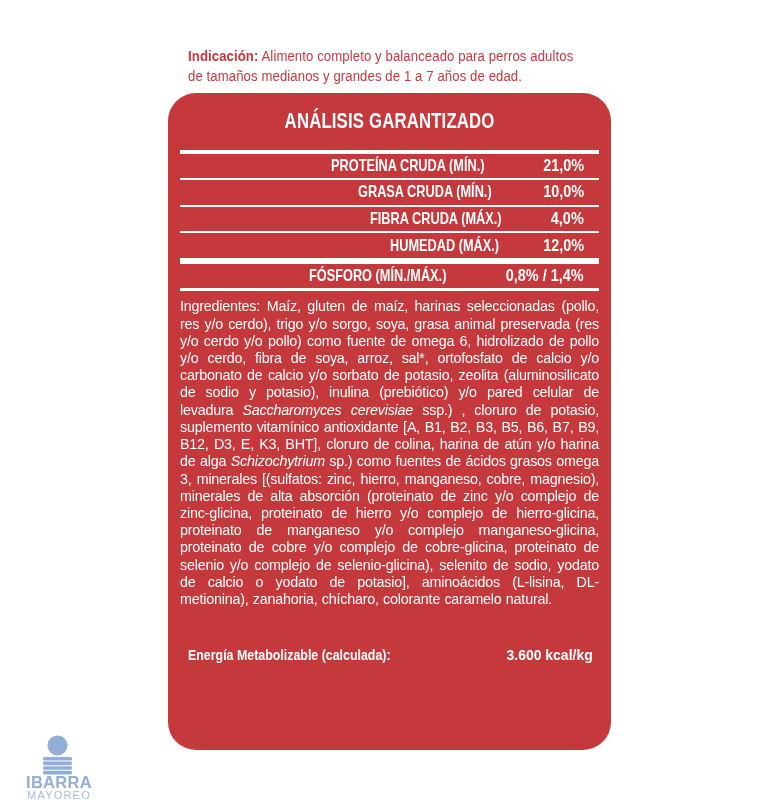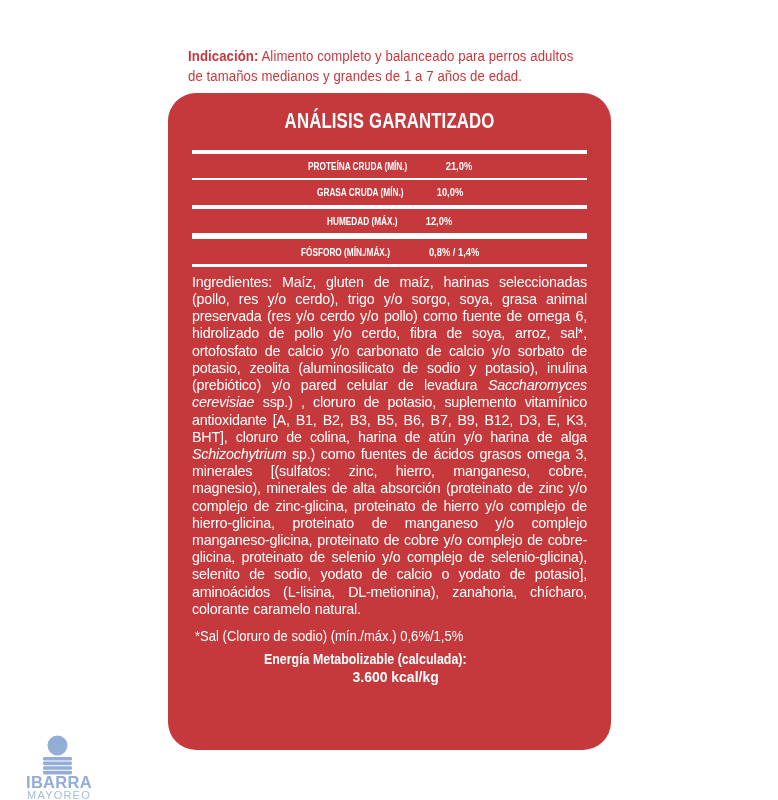--- a/index.html
+++ b/index.html
@@ -16,55 +16,55 @@
     letter-spacing: 0.1px;
   }
   .indication b { font-weight: 700; }
 
   
   .panel {
     position: absolute; left: 168px; top: 93px;
     width: 443px; height: 657px;
     background: #c5393c; border-radius: 28px;
     color: #ffffff;
-    padding: 0 24px;
+    padding: 0 12px;
   }
   .title-wrap { height: 57px; display: flex; align-items: center; justify-content: center; }
   .title {
     display: inline-block; transform: scaleX(0.78); transform-origin: 50% 50%;
     font-size: 21.5px; font-weight: 700; letter-spacing: 0.2px; white-space: nowrap;
   }
   .rule { height: 2px; background: #ffffff; }
   .rule.thick { height: 3.5px; }
   .rule.final { height: 3px; }
 
   .arow {
-    height: 24.6px; display: flex; align-items: center; justify-content: center;
-    padding: 0 15px 0 16px; font-weight: 700; font-size: 11px; white-space: nowrap;
+    height: 24.6px; display: flex; align-items: center; justify-content: flex-end;
+    padding: 0 15px 0 16px; font-weight: 700; font-size: 17px; white-space: nowrap;
   }
   .alabel { display: inline-block; transform: scaleX(0.75); transform-origin: 0 50%; }
   .avalue { display: inline-block; transform: scaleX(0.85); transform-origin: 100% 50%; }
 
   .ingredients {
     margin-top: 7px;
     font-size: 14.3px; line-height: 17.2px; text-align: justify;
     letter-spacing: -0.2px; word-spacing: 0.5px;
   }
   .ingredients b { font-weight: 400; }
   .ingredients i { font-style: italic; }
 
   .salt {
     margin: 9px 0 0 3px;
     font-size: 15px; font-weight: 400; white-space: nowrap;
   }
   .salt span { display: inline-block; transform: scaleX(0.87); transform-origin: 0 50%; }
 
   .energy {
-    margin-top: 6px; display: flex; align-items: center; justify-content: space-between;
-    padding: 0 6px 0 8px; font-weight: 700; font-size: 15.5px; white-space: nowrap; flex-direction: column;
+    margin-top: 38px; display: flex; align-items: center; justify-content: space-between;
+    padding: 0 6px 0 8px; font-weight: 700; font-size: 15.5px; white-space: nowrap;
   }
   .elabel { display: inline-block; transform: scaleX(0.8); transform-origin: 0 50%; }
   .evalue { display: inline-block; transform: scaleX(0.9); transform-origin: 100% 50%; }
 
   
   .logo { position: absolute; left: 14px; top: 730px; width: 100px; height: 104px; }
   .logo svg { display: block; width: 100%; height: 100%; }
 </style>
 </head>
 <body>
@@ -83,41 +83,44 @@
     <span class="avalue">21,0%</span>
   </div>
   <div class="rule"></div>
 
   <div class="arow">
     <span class="alabel">GRASA CRUDA (MÍN.)</span>
     <span class="avalue">10,0%</span>
   </div>
   <div class="rule"></div>
 
+  <div class="arow">
+    <span class="alabel">FIBRA CRUDA (MÁX.)</span>
+    <span class="avalue">4,0%</span>
+  </div>
   <div class="rule"></div>
 
   <div class="arow">
     <span class="alabel">HUMEDAD (MÁX.)</span>
     <span class="avalue">12,0%</span>
   </div>
   <div class="rule"></div>
 
   <div class="rule"></div>
 
   <div class="rule"></div>
 
   <div class="arow">
     <span class="alabel">FÓSFORO (MÍN./MÁX.)</span>
     <span class="avalue">0,8% / 1,4%</span>
   </div>
   <div class="rule final"></div>
 
   <p class="ingredients"><b>Ingredientes:</b><span> Maíz, gluten de maíz, harinas seleccionadas (pollo, res y/o cerdo), trigo y/o sorgo, soya, grasa animal preservada (res y/o cerdo y/o pollo) como fuente de omega 6, hidrolizado de pollo y/o cerdo, fibra de soya, arroz, sal*, ortofosfato de calcio y/o carbonato de calcio y/o sorbato de potasio, zeolita (aluminosilicato de sodio y potasio), inulina (prebiótico) y/o pared celular de levadura </span><i>Saccharomyces cerevisiae</i><span> ssp.) , cloruro de potasio, suplemento vitamínico antioxidante [A, B1, B2, B3, B5, B6, B7, B9, B12, D3, E, K3, BHT], cloruro de colina, harina de atún y/o harina de alga </span><i>Schizochytrium</i><span> sp.) como fuentes de ácidos grasos omega 3, minerales [(sulfatos: zinc, hierro, manganeso, cobre, magnesio), minerales de alta absorción (proteinato de zinc y/o complejo de zinc-glicina, proteinato de hierro y/o complejo de hierro-glicina, proteinato de manganeso y/o complejo manganeso-glicina, proteinato de cobre y/o complejo de cobre-glicina, proteinato de selenio y/o complejo de selenio-glicina), selenito de sodio, yodato de calcio o yodato de potasio], aminoácidos (L-lisina, DL-metionina), zanahoria, chícharo, colorante caramelo natural.</span></p>
 
-  <p class="salt"><span>*Sal (Cloruro de sodio) (mín./máx.) 0,6%/1,5%</span></p>
 
   <div class="energy">
     <span class="elabel">Energía Metabolizable (calculada):</span>
     <span class="evalue">3.600 kcal/kg</span>
   </div>
 </section>
 
 <div class="logo">
   <svg viewBox="0 0 100 104" xmlns="http://www.w3.org/2000/svg">
 

